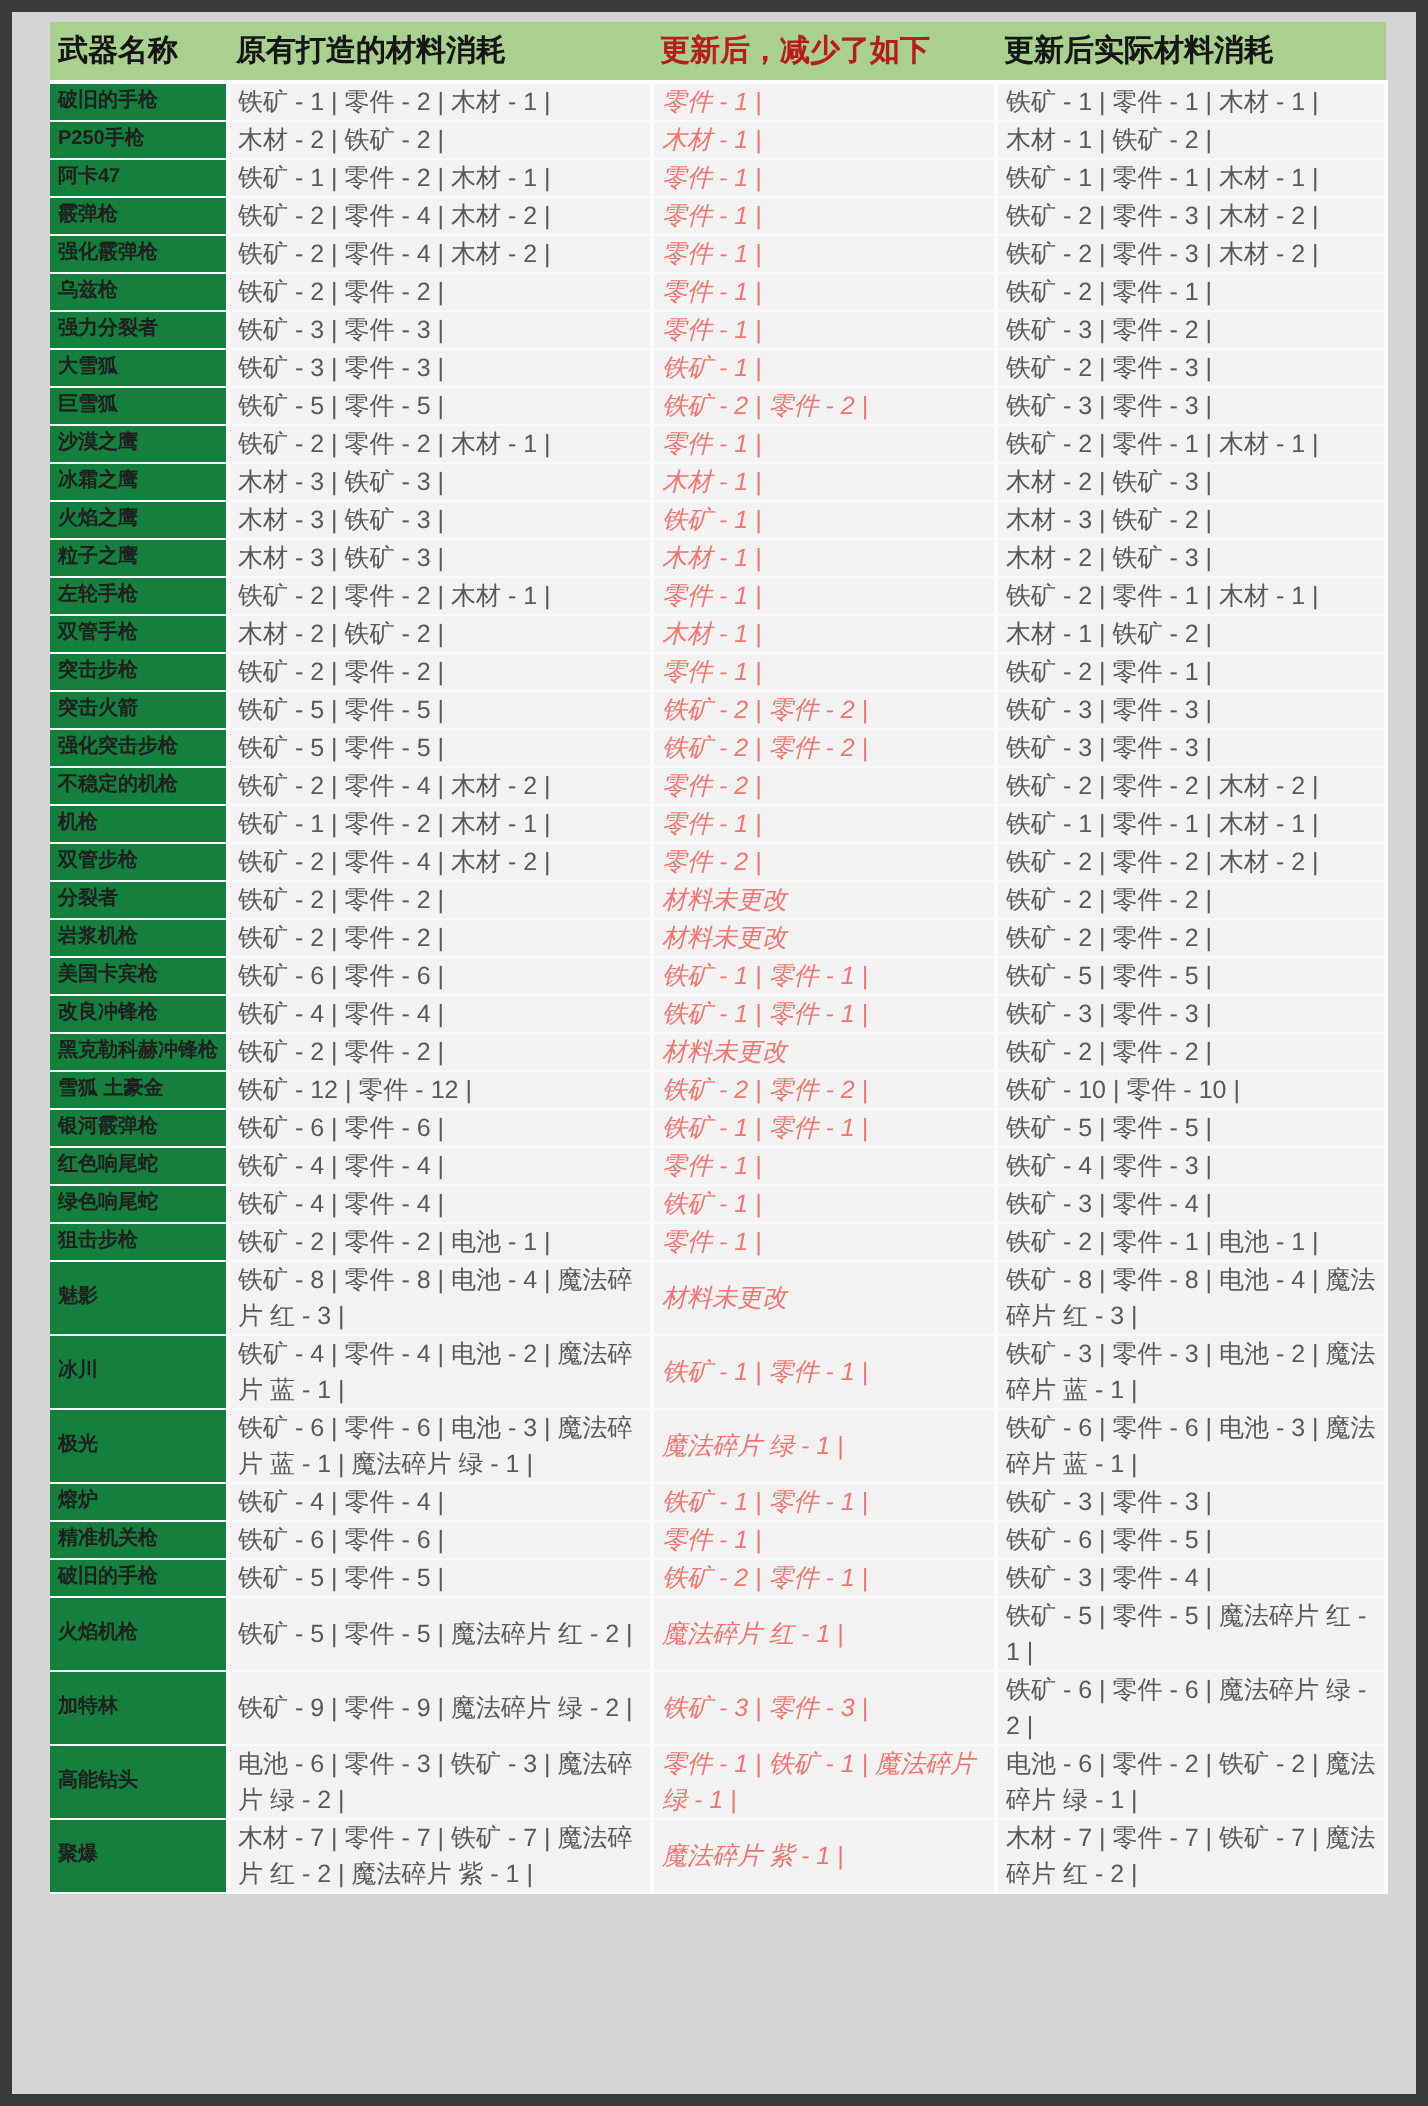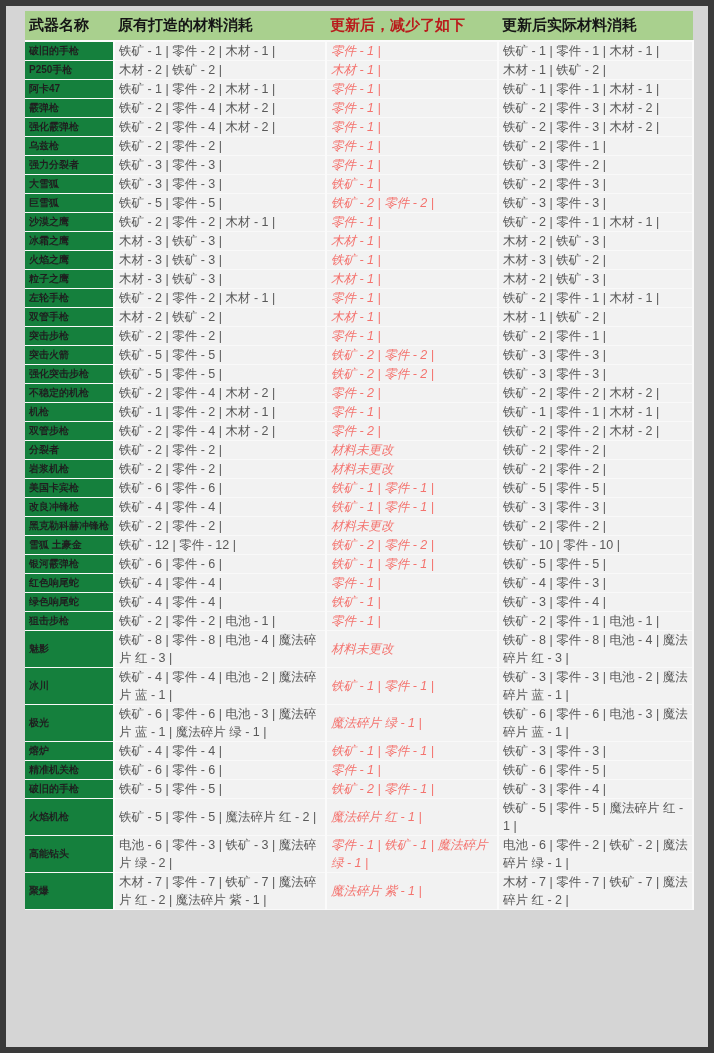--- a/index.html
+++ b/index.html
@@ -301,20 +301,26 @@
           <td class="c-red">铁矿 - 2 | 零件 - 1 |</td>
           <td class="c-upd">铁矿 - 3 | 零件 - 4 |</td>
         </tr>
         <tr>
           <td class="c-name">火焰机枪</td>
           <td class="c-orig">铁矿 - 5 | 零件 - 5 | 魔法碎片 红 - 2 |</td>
           <td class="c-red">魔法碎片 红 - 1 |</td>
           <td class="c-upd">铁矿 - 5 | 零件 - 5 | 魔法碎片 红 - 1 |</td>
         </tr>
         <tr>
+          <td class="c-name">加特林</td>
+          <td class="c-orig">铁矿 - 9 | 零件 - 9 | 魔法碎片 绿 - 2 |</td>
+          <td class="c-red">铁矿 - 3 | 零件 - 3 |</td>
+          <td class="c-upd">铁矿 - 6 | 零件 - 6 | 魔法碎片 绿 - 2 |</td>
+        </tr>
+        <tr>
           <td class="c-name">高能钻头</td>
           <td class="c-orig">电池 - 6 | 零件 - 3 | 铁矿 - 3 | 魔法碎片 绿 - 2 |</td>
           <td class="c-red">零件 - 1 | 铁矿 - 1 | 魔法碎片 绿 - 1 |</td>
           <td class="c-upd">电池 - 6 | 零件 - 2 | 铁矿 - 2 | 魔法碎片 绿 - 1 |</td>
         </tr>
         <tr>
           <td class="c-name">聚爆</td>
           <td class="c-orig">木材 - 7 | 零件 - 7 | 铁矿 - 7 | 魔法碎片 红 - 2 | 魔法碎片 紫 - 1 |</td>
           <td class="c-red">魔法碎片 紫 - 1 |</td>
           <td class="c-upd">木材 - 7 | 零件 - 7 | 铁矿 - 7 | 魔法碎片 红 - 2 |</td>

